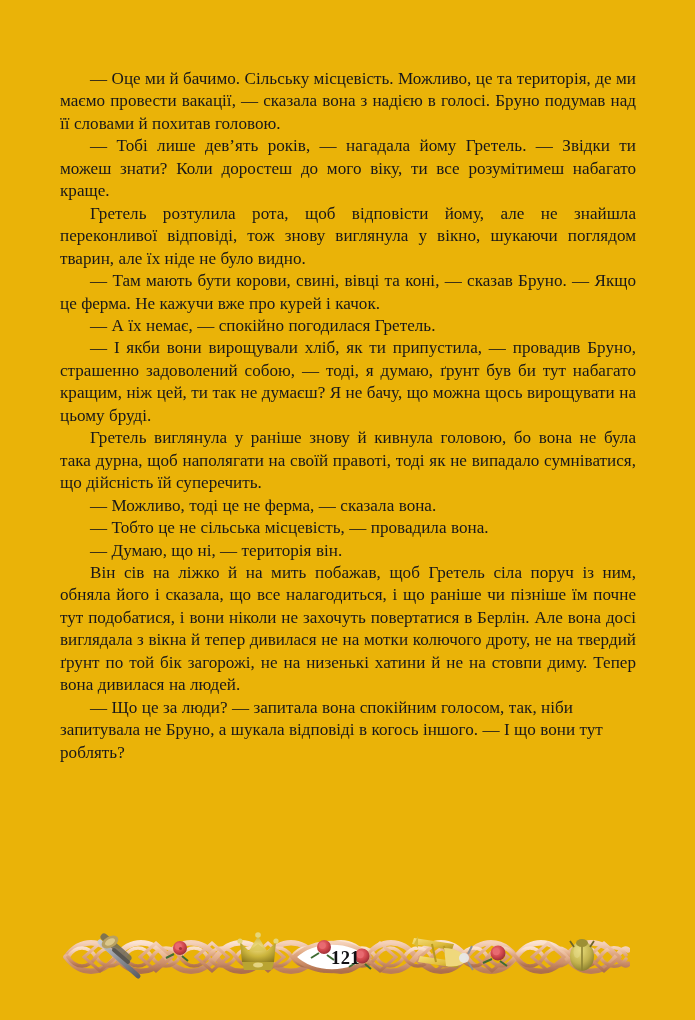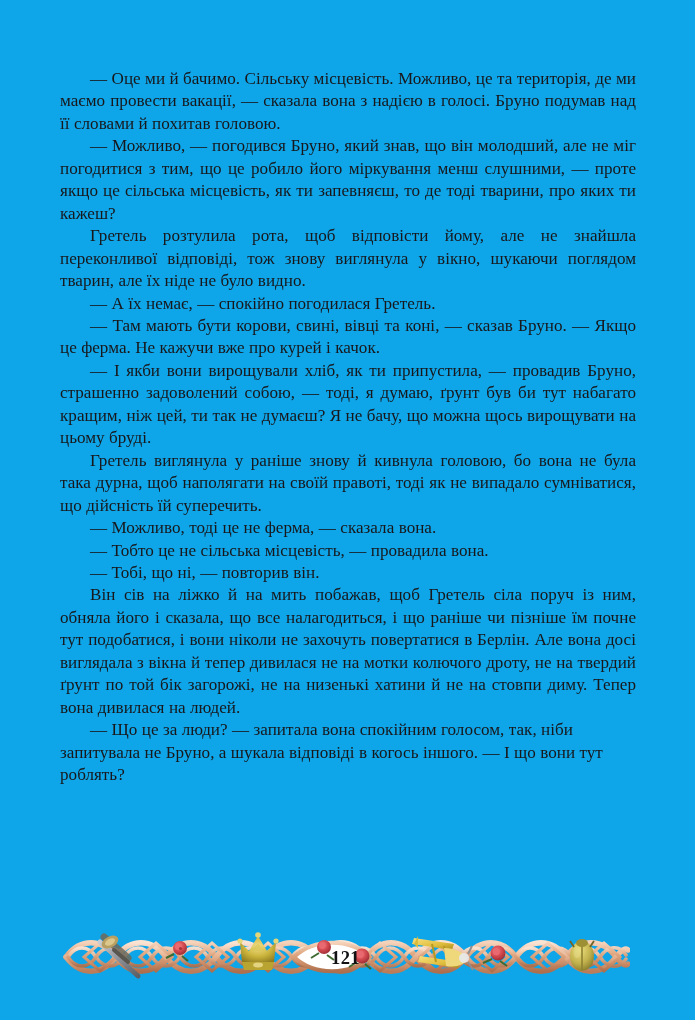--- a/index.html
+++ b/index.html
@@ -14,21 +14,21 @@
     overflow: hidden;
     font-family: "Liberation Serif", "DejaVu Serif", serif;
     color: #18171a;
     -webkit-font-smoothing: antialiased;
   }
 
   .page {
     position: relative;
     width: 695px;
     height: 1020px;
-    background: #0ea5e9;
+    background: #eab308;
     box-sizing: border-box;
   }
 
   
   .text-block {
     position: absolute;
     left: 60px;
     top: 68px;
     width: 576px;
   }
@@ -74,29 +74,29 @@
   }
   .page-number span { transform: translate(-2px, 1px); text-align: right; }
 </style>
 </head>
 <body>
 
 <div class="page">
 
   <div class="text-block">
     <p class="para">— Оце ми й бачимо. Сільську місцевість. Можливо, це та територія, де ми маємо провести вакації, — сказала вона з надією в голосі. Бруно подумав над її словами й похитав головою.</p>
-    <p class="para">— Можливо, — погодився Бруно, який знав, що він молодший, але не міг погодитися з тим, що це робило його міркування менш слушними, — проте якщо це сільська місцевість, як ти запевняєш, то де тоді тварини, про яких ти кажеш?</p>
+    <p class="para">— Тобі лише дев’ять років, — нагадала йому Гретель. — Звідки ти можеш знати? Коли доростеш до мого віку, ти все розумітимеш набагато краще.</p>
     <p class="para">Гретель розтулила рота, щоб відповісти йому, але не знайшла переконливої відповіді, тож знову виглянула у вікно, шукаючи поглядом тварин, але їх ніде не було видно.</p>
+    <p class="para">— Там мають бути корови, свині, вівці та коні, — сказав Бруно. — Якщо це ферма. Не кажучи вже про курей і качок.</p>
     <p class="para">— А їх немає, — спокійно погодилася Гретель.</p>
-    <p class="para">— Там мають бути корови, свині, вівці та коні, — сказав Бруно. — Якщо це ферма. Не кажучи вже про курей і качок.</p>
     <p class="para">— І якби вони вирощували хліб, як ти припустила, — провадив Бруно, страшенно задоволений собою, — тоді, я думаю, ґрунт був би тут набагато кращим, ніж цей, ти так не думаєш? Я не бачу, що можна щось вирощувати на цьому бруді.</p>
     <p class="para">Гретель виглянула у раніше знову й кивнула головою, бо вона не була така дурна, щоб наполягати на своїй правоті, тоді як не випадало сумніватися, що дійсність їй суперечить.</p>
     <p class="para">— Можливо, тоді це не ферма, — сказала вона.</p>
     <p class="para">— Тобто це не сільська місцевість, — провадила вона.</p>
-    <p class="para">— Тобі, що ні, — повторив він.</p>
+    <p class="para">— Думаю, що ні, — територія він.</p>
     <p class="para">Він сів на ліжко й на мить побажав, щоб Гретель сіла поруч із ним, обняла його і сказала, що все налагодиться, і що раніше чи пізніше їм почне тут подобатися, і вони ніколи не захочуть повертатися в Берлін. Але вона досі виглядала з вікна й тепер дивилася не на мотки колючого дроту, не на твердий ґрунт по той бік загорожі, не на низенькі хатини й не на стовпи диму. Тепер вона дивилася на людей.</p>
     <p class="para">— Що це за люди? — запитала вона спокійним голосом, так, ніби запитувала не Бруно, а шукала відповіді в когось іншого. — І що вони тут роблять?</p>
   </div>
 
   <div class="footer-ornament">
     <svg viewBox="0 0 568 62" xmlns="http://www.w3.org/2000/svg" aria-hidden="true">
       <defs>
         <linearGradient id="rib" x1="0" y1="0" x2="0" y2="1">
           <stop offset="0%" stop-color="#f5d2ba"></stop>
           <stop offset="38%" stop-color="#e0a983"></stop>

